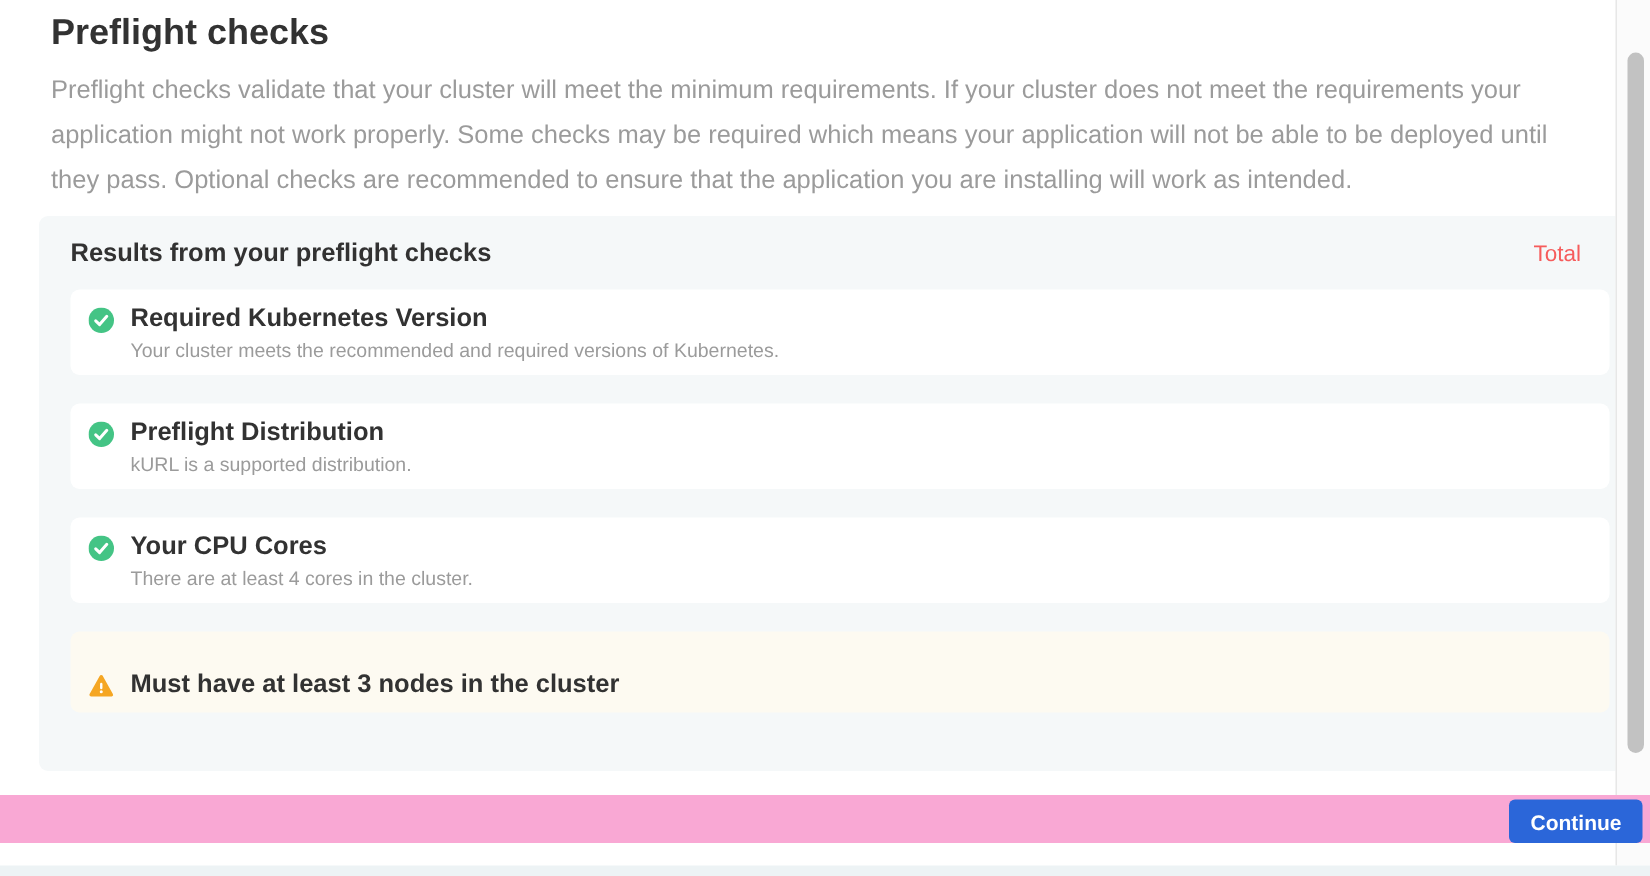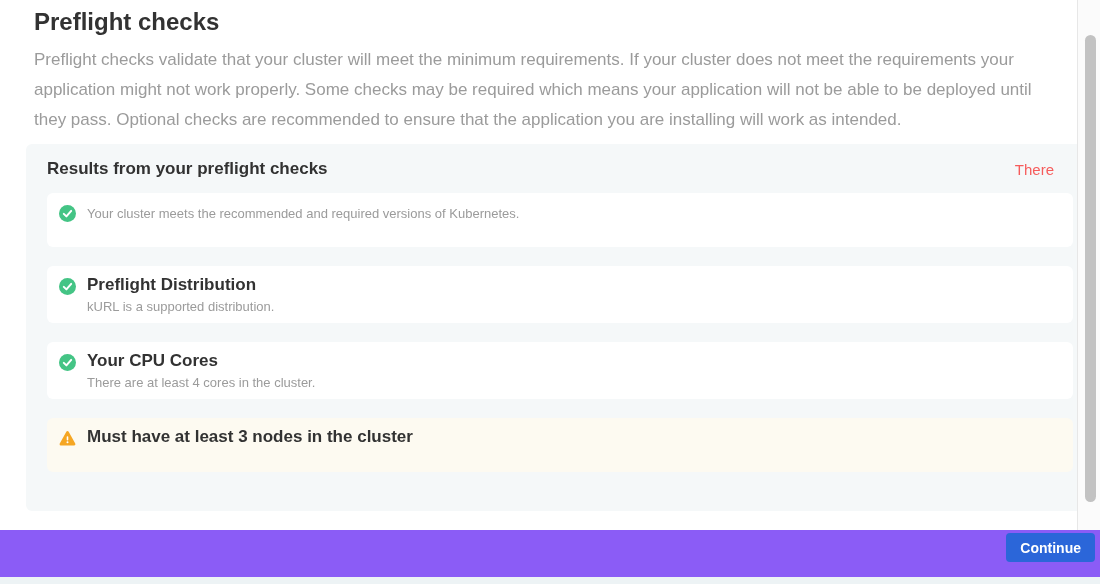--- a/index.html
+++ b/index.html
@@ -40,38 +40,38 @@
     padding:0 35px 0 21px;margin-bottom:14px;
   }
   .panel-heading{margin:0;font-size:17px;font-weight:700;color:var(--title);text-align:right;}
   .cancel-link{font-size:15px;color:var(--cancel);cursor:pointer;font-weight:500;}
   .check-list{padding:0 16px 0 21px;}
   .check-card{
     display:flex;align-items:flex-start;
     background:#fff;border-radius:6px;
     padding:9px 15px 9px 12px;margin-bottom:19px;min-height:54px;
   }
-  .check-card.warning{background:var(--warn-card-bg);}
+  .check-card.warning{background:var(--warn-card-bg);align-items:flex-end;}
   .check-icon{flex:0 0 auto;width:17px;height:17px;margin:3px 11px 0 0;display:block;}
   .check-icon svg{display:block;width:17px;height:17px;}
   .check-text{flex:1 1 auto;min-width:0;}
   .check-title{margin:0;font-size:17px;line-height:20px;font-weight:700;color:var(--title);}
   .check-msg{margin:4px 0 0;font-size:13px;line-height:15px;color:var(--muted);font-weight:400;}
   .success-glyph{color:var(--success);}
   .warning-glyph{color:var(--warning);}
   .scroll-track{
     position:absolute;right:0;top:0;width:23px;height:577px;
     background:#fbfbfb;border-left:1px solid #e7e7e7;
   }
   .scroll-thumb{
     position:absolute;right:4px;top:35px;width:11px;height:467px;
     background:#c2c2c2;border-radius:6px;
   }
   .footer{
-    position:absolute;left:0;top:530px;width:1100px;height:47px;background:#8b5cf6;
+    position:absolute;left:0;top:530px;width:1100px;height:32px;background:#f9a8d4;
   }
   .continue-btn{
     position:absolute;right:5px;top:3px;height:29px;
     padding:0 14px;border:none;border-radius:4px;
     background:var(--continue-bg);color:#fff;
     font-family:inherit;font-size:14px;font-weight:700;cursor:pointer;
   }
   .bottom-strip{
     position:absolute;left:0;top:577px;width:1100px;height:7px;background:#edf3f5;
   }
@@ -79,32 +79,33 @@
 </head>
 <body>
 
 <div class="main">
   <h1 class="page-title">Preflight checks</h1>
   <p class="page-desc">Preflight checks validate that your cluster will meet the minimum requirements. If your cluster does not meet the requirements your application might not work properly. Some checks may be required which means your application will not be able to be deployed until they pass. Optional checks are recommended to ensure that the application you are installing will work as intended.</p>
 
   <div class="panel">
     <div class="panel-header">
       <h2 class="panel-heading">Results from your preflight checks</h2>
-      <span class="cancel-link">There</span>
+      <span class="cancel-link">Total</span>
     </div>
     <div class="check-list">
         <div class="check-card">
     <span class="check-icon success-glyph">
       <svg viewBox="0 0 17 17" aria-hidden="true">
         <circle cx="8.5" cy="8.5" r="8.5" fill="currentColor"></circle>
         <path d="M4.8 8.9 L7.4 11.4 L12.2 5.9" fill="none" stroke="#ffffff" stroke-width="2" stroke-linecap="round" stroke-linejoin="round"></path>
       </svg>
     </span>
 
     <div class="check-text">
+      <p class="check-title">Required Kubernetes Version</p>
       <p class="check-msg">Your cluster meets the recommended and required versions of Kubernetes.</p>
     </div>
   </div>
         <div class="check-card">
     <span class="check-icon success-glyph">
       <svg viewBox="0 0 17 17" aria-hidden="true">
         <circle cx="8.5" cy="8.5" r="8.5" fill="currentColor"></circle>
         <path d="M4.8 8.9 L7.4 11.4 L12.2 5.9" fill="none" stroke="#ffffff" stroke-width="2" stroke-linecap="round" stroke-linejoin="round"></path>
       </svg>
     </span>

